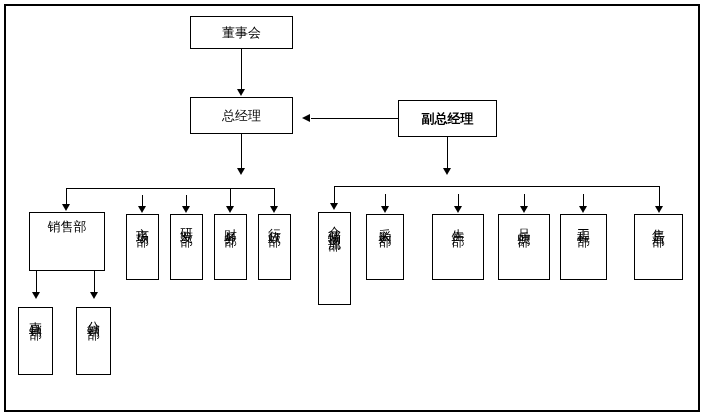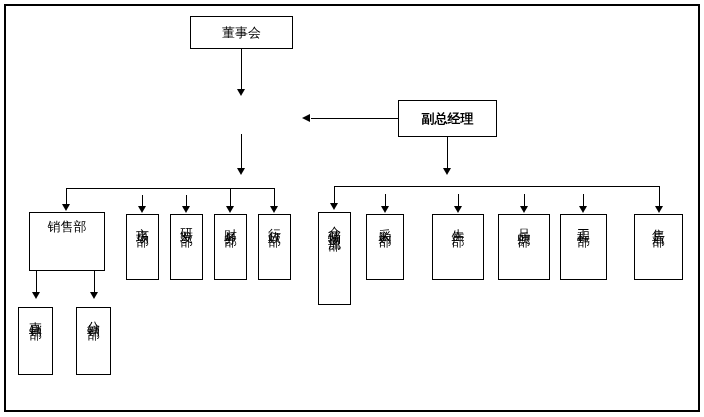--- a/index.html
+++ b/index.html
@@ -98,20 +98,23 @@
 <body>
 
 <div id="canvas">
 
   <div class="frame"></div>
 
   <div class="node horiz" style="left:190px; top:16px; width:103px; height:33px;">
     <span class="lbl">董事会</span>
   </div>
 
+  <div class="node horiz" style="left:190px; top:97px; width:103px; height:37px;">
+    <span class="lbl">总经理</span>
+  </div>
 
   <div class="node horiz" style="left:398px; top:100px; width:99px; height:37px;font-weight:bold;">
     <span class="lbl">副总经理</span>
   </div>
 
   <div class="node horiz toptext" style="left:29px; top:212px; width:76px; height:59px;">
     <span class="lbl">销售部</span>
   </div>
 
   <div class="node vert" style="left:126px; top:214px; width:33px; height:66px;">

